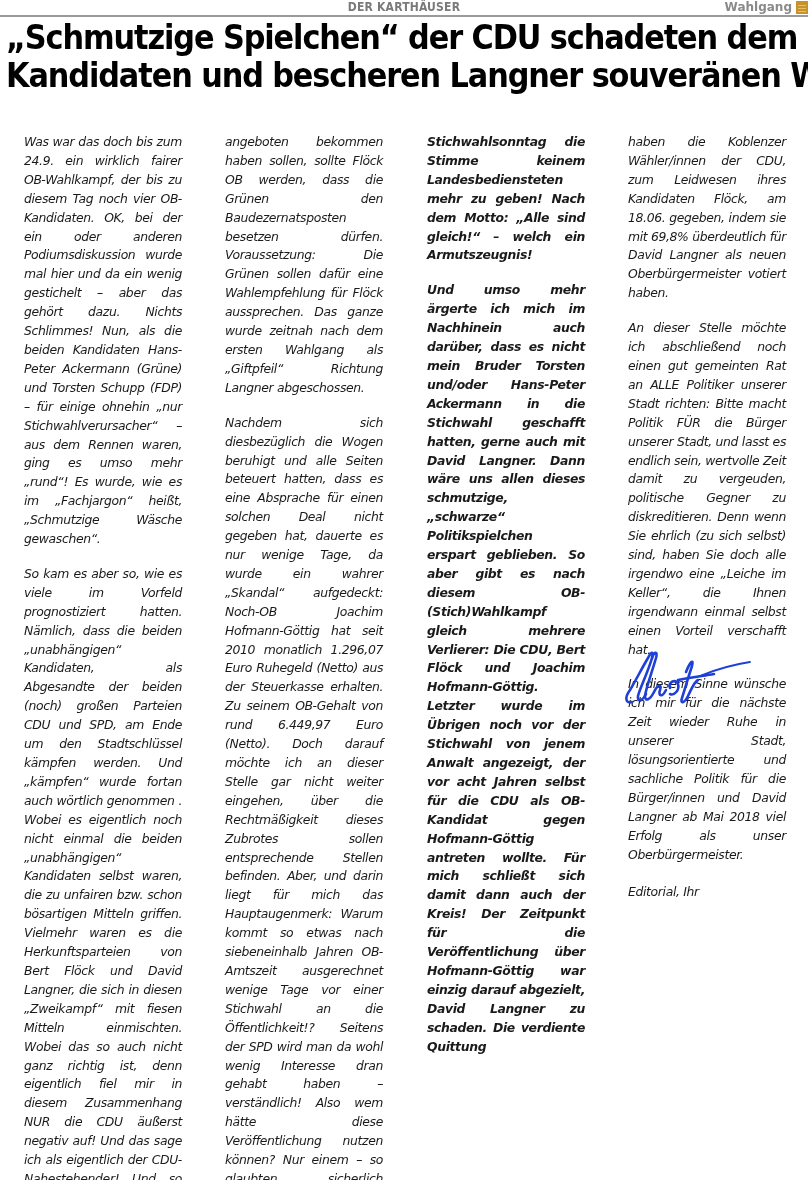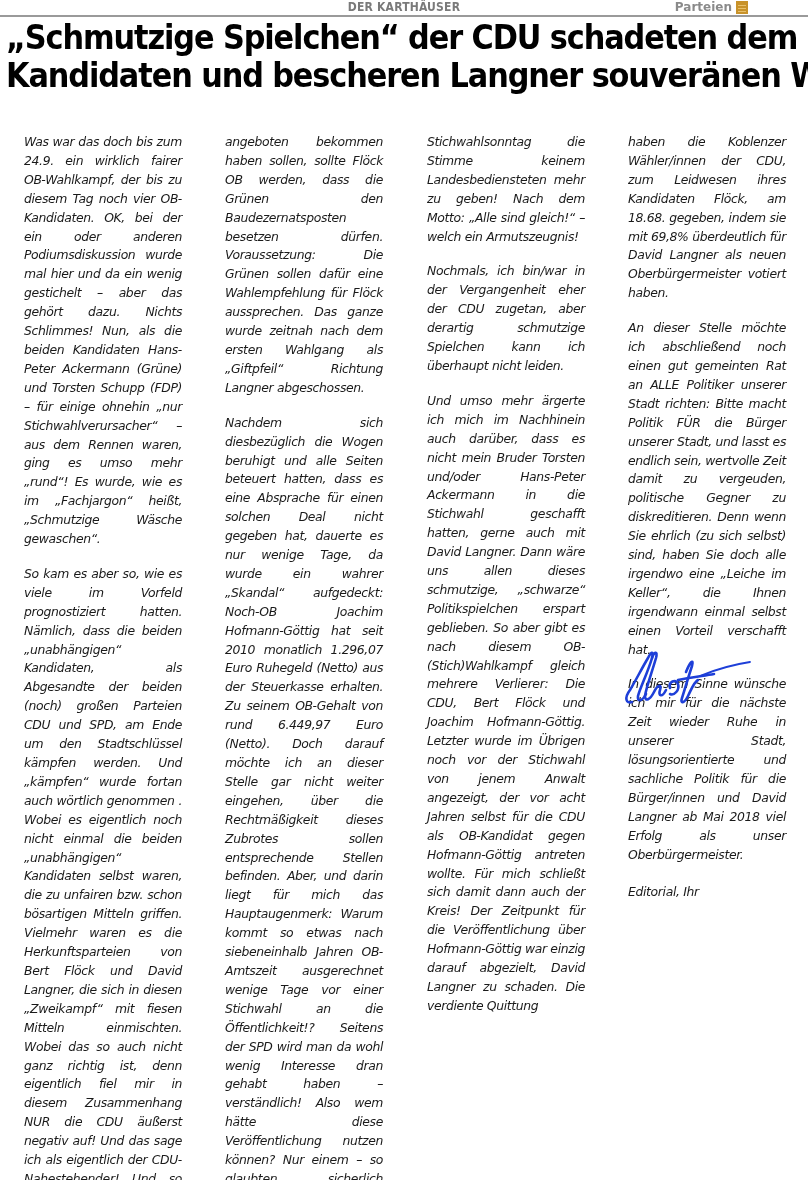--- a/index.html
+++ b/index.html
@@ -1,38 +1,38 @@
 <!DOCTYPE html>
 <html><head>
 <meta charset="utf-8">
 <style>
   html, body { margin: 0; padding: 0; background: #ffffff; }
   body { width: 808px; height: 1180px; overflow: hidden; position: relative; font-family: "DejaVu Sans", sans-serif; color: #1a1a1a; }
-  .header { position: absolute; left: 0; top: 0; width: 748px; height: 17px; }
+  .header { position: absolute; left: 0; top: 0; width: 808px; height: 17px; }
   .header-rule { position: absolute; left: 0; top: 15px; width: 808px; height: 2px; background: #9a9a9a; }
   .masthead { position: absolute; left: 0; width: 808px; top: 0; text-align: center; font-family: "DejaVu Sans Condensed", "DejaVu Sans", sans-serif; font-weight: bold; font-size: 12px; letter-spacing: 0.2px; color: #7a7a7a; line-height: 15px; }
   .section { position: absolute; right: 16px; top: 0; font-family: "DejaVu Sans", sans-serif; font-weight: bold; font-size: 12px; color: #8a8a8a; line-height: 15px; }
   .section-mark { position: absolute; right: 0; top: 1px; width: 12px; height: 13px; background: #c8922a; }
   .section-mark::before { content: ""; position: absolute; left: 2px; top: 4px; width: 8px; height: 1px; background: #e8c06a; box-shadow: 0 3px 0 #e8c06a, 0 6px 0 #e8c06a; }
   .headline { position: absolute; left: 6px; top: 19px; width: 800px; font-family: "DejaVu Sans", sans-serif; font-weight: bold; font-size: 33px; line-height: 38px; color: #000; letter-spacing: -1.2px; transform: scaleX(0.92); transform-origin: left top; white-space: nowrap; }
   .col { position: absolute; top: 117px; width: 190px; font-family: "DejaVu Sans", sans-serif; font-style: italic; font-size: 12.4px; line-height: 18.9px; text-align: justify; color: #1a1a1a; letter-spacing: -0.35px; }
   .col p { margin: 16px; }
   .col1 { left: 8px; }
   .col2 { left: 209px; }
-  .col3 { left: 411px; }
+  .col3 { left: 411px; font-weight: bold; }
   .col4 { left: 612px; }
   .greeting { margin-top: 18px !important; }
   .signature { position: absolute; left: 618px; top: 632px; width: 140px; height: 80px; }
 </style>
 </head>
 <body>
 
 <div class="header">
   <div class="masthead">DER KARTHÄUSER</div>
-  <div class="section">Parteien</div>
+  <div class="section">Wahlgang</div>
   <div class="section-mark"></div>
   <div class="header-rule"></div>
 </div>
 
 <h1 class="headline" style="margin:0;">
   <span style="display:block;">„Schmutzige Spielchen“ der CDU schadeten dem eigenem</span>
   <span style="display:block;">Kandidaten und bescheren Langner souveränen Wahlsieg</span>
 </h1>
 
 <div class="col col1">
@@ -41,26 +41,25 @@
 
 </div>
 
 <div class="col col2">
   <p>angeboten bekommen haben sollen, sollte Flöck OB werden, dass die Grünen den Baudezernatsposten besetzen dürfen. Voraussetzung: Die Grünen sollen dafür eine Wahlempfehlung für Flöck aussprechen. Das ganze wurde zeitnah nach dem ersten Wahlgang als „Giftpfeil“ Richtung Langner abgeschossen.</p>
   <p>Nachdem sich diesbezüglich die Wogen beruhigt und alle Seiten beteuert hatten, dass es eine Absprache für einen solchen Deal nicht gegeben hat, dauerte es nur wenige Tage, da wurde ein wahrer „Skandal“ aufgedeckt: Noch-OB Joachim Hofmann-Göttig hat seit 2010 monatlich 1.296,07 Euro Ruhegeld (Netto) aus der Steuerkasse erhalten. Zu seinem OB-Gehalt von rund 6.449,97 Euro (Netto). Doch darauf möchte ich an dieser Stelle gar nicht weiter eingehen, über die Rechtmäßigkeit dieses Zubrotes sollen entsprechende Stellen befinden. Aber, und darin liegt für mich das Hauptaugenmerk: Warum kommt so etwas nach siebeneinhalb Jahren OB-Amtszeit ausgerechnet wenige Tage vor einer Stichwahl an die Öffentlichkeit!? Seitens der SPD wird man da wohl wenig Interesse dran gehabt haben – verständlich! Also wem hätte diese Veröffentlichung nutzen können? Nur einem – so glaubten sicherlich zumindest diejenigen, die es öffentlich gemacht haben – und das wäre Bert Flöck. Es liegt daher sehr nahe, dass auch hier wieder jemand aus dem Lager der CDU den „Fall Hofmann-Göttig“ aus dem „Giftschrank in Mainz“ hervorgezogen hat. Denn sonst hätte man es schon lange Zeit vorher, oder aber erst nach der Stichwahl ans Licht gebracht. Für mich steht jedenfalls außer Frage, dass man zu diesem Zeitpunkt nur darauf abzielte, dem OB-Kandidaten und Staatssekretär David Langner „ans Bein zu pissen“! Ihn quasi in die gleiche Schublade mit dem ehemaligen Staatssekretär Hofmann-Göttig zu stecken und die Koblenzer Wähler dahingehend zu manipulieren, am</p>
 </div>
 
 <div class="col col3">
   <p>Stichwahlsonntag die Stimme keinem Landesbediensteten mehr zu geben! Nach dem Motto: „Alle sind gleich!“ – welch ein Armutszeugnis!</p>
-  <p>Nochmals, ich bin/war in der Vergangenheit eher der CDU zugetan, aber derartig schmutzige Spielchen kann ich überhaupt nicht leiden.</p>
   <p>Und umso mehr ärgerte ich mich im Nachhinein auch darüber, dass es nicht mein Bruder Torsten und/oder Hans-Peter Ackermann in die Stichwahl geschafft hatten, gerne auch mit David Langner. Dann wäre uns allen dieses schmutzige, „schwarze“ Politikspielchen erspart geblieben. So aber gibt es nach diesem OB-(Stich)Wahlkampf gleich mehrere Verlierer: Die CDU, Bert Flöck und Joachim Hofmann-Göttig. Letzter wurde im Übrigen noch vor der Stichwahl von jenem Anwalt angezeigt, der vor acht Jahren selbst für die CDU als OB-Kandidat gegen Hofmann-Göttig antreten wollte. Für mich schließt sich damit dann auch der Kreis! Der Zeitpunkt für die Veröffentlichung über Hofmann-Göttig war einzig darauf abgezielt, David Langner zu schaden. Die verdiente Quittung</p>
 </div>
 
 <div class="col col4">
-  <p>haben die Koblenzer Wähler/innen der CDU, zum Leidwesen ihres Kandidaten Flöck, am 18.68. gegeben, indem sie mit 69,8% überdeutlich für David Langner als neuen Oberbürgermeister votiert haben.</p>
+  <p>haben die Koblenzer Wähler/innen der CDU, zum Leidwesen ihres Kandidaten Flöck, am 18.06. gegeben, indem sie mit 69,8% überdeutlich für David Langner als neuen Oberbürgermeister votiert haben.</p>
   <p>An dieser Stelle möchte ich abschließend noch einen gut gemeinten Rat an ALLE Politiker unserer Stadt richten: Bitte macht Politik FÜR die Bürger unserer Stadt, und lasst es endlich sein, wertvolle Zeit damit zu vergeuden, politische Gegner zu diskreditieren. Denn wenn Sie ehrlich (zu sich selbst) sind, haben Sie doch alle irgendwo eine „Leiche im Keller“, die Ihnen irgendwann einmal selbst einen Vorteil verschafft hat.</p>
   <p>In diesem Sinne wünsche ich mir für die nächste Zeit wieder Ruhe in unserer Stadt, lösungsorientierte und sachliche Politik für die Bürger/innen und David Langner ab Mai 2018 viel Erfolg als unser Oberbürgermeister.</p>
   <p class="greeting">Editorial, Ihr</p>
 </div>
 
 <svg class="signature" viewBox="0 0 140 80">
   <g fill="none" stroke="#1e3fd8" stroke-width="2.6" stroke-linecap="round" stroke-linejoin="round">
     <path d="M14 70 C 8 72, 6 66, 12 58 C 18 48, 24 36, 30 26 C 33 20, 36 18, 34 26 C 30 40, 22 56, 20 64 C 19 70, 24 70, 28 62"></path>
     <path d="M34 26 C 36 20, 40 18, 38 26 C 34 40, 28 56, 27 64 C 27 70, 32 68, 36 60 C 40 52, 44 52, 42 58 C 40 64, 44 66, 48 58"></path>
     <path d="M52 56 C 50 50, 58 46, 60 52 C 62 58, 56 64, 52 62"></path>

